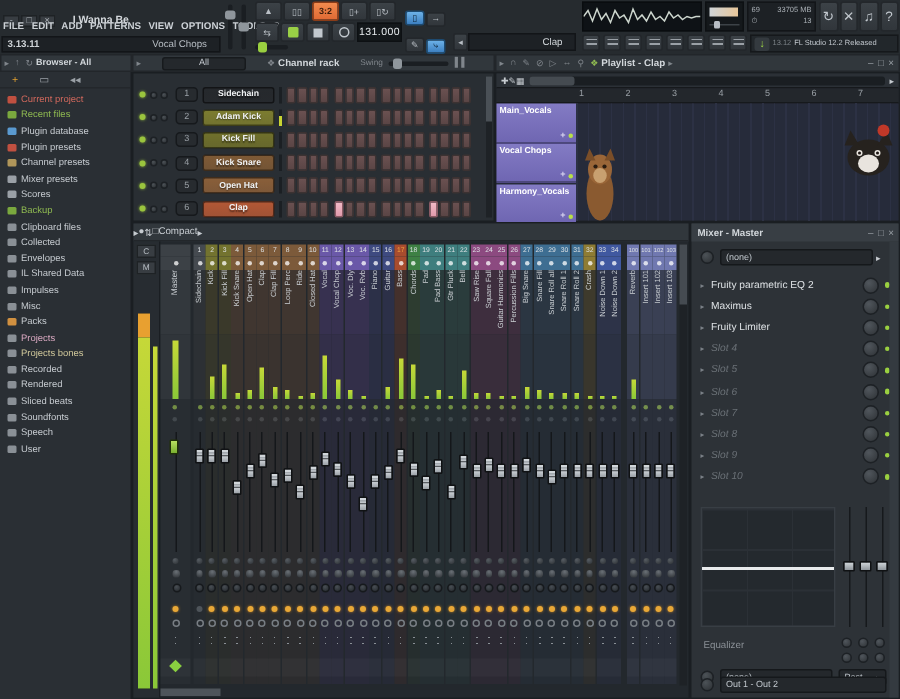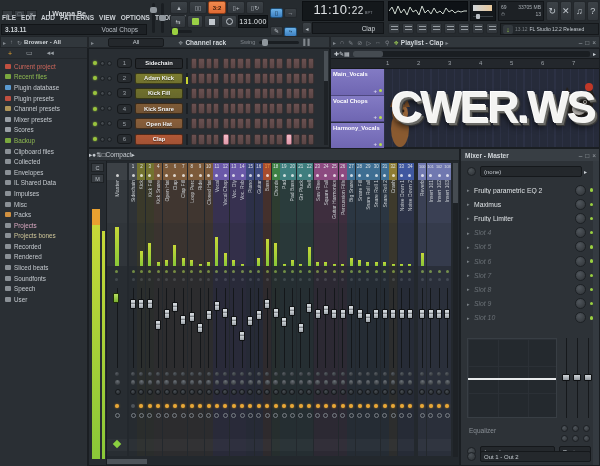--- a/index.html
+++ b/index.html
@@ -269,25 +269,20 @@
         <i style="left:2px; background:#9ad040;"></i>
       </div>
   </div>
 
   <div class="abs" id="kbd-cluster">
     <span class="k-btn btn k-blue">▯</span><span class="k-btn btn">→</span>
     <span class="k-btn btn">✎</span><span class="k-btn btn k-blue">⤷</span>
     <div id="line-box">Line</div>
   </div>
 
-  <div class="abs" id="time-panel">
-    <span id="time-main">11:10:</span>
-    <span id="time-main" style="font-size:10px;">22</span>
-    <span id="time-sup">BPT</span>
-  </div>
   <div class="abs" id="pat-select">
     <span class="t-btn btn" style="width:10px; height:12px;">◂</span>
     <span id="pat-box">Clap</span>
   </div>
 
   <div class="abs" id="osc">
     <svg width="78" height="18" viewBox="0 0 78 18">
       <polyline points="0,9 3,5 6,12 9,4 12,11 15,7 18,13 21,5 24,10 27,8 30,13 33,4 36,11 39,8 42,12 45,6 48,11 51,9 54,12 57,6 60,10 63,8 66,11 69,9 72,10 75,9 78,9" fill="none" stroke="#cdd6ce" stroke-width="1"></polyline>
     </svg>
   </div>
@@ -695,21 +690,20 @@
       <ellipse cx="20" cy="26" rx="14" ry="12" fill="#26221e"></ellipse>
       <polygon points="8,8 14,18 4,18" fill="#26221e"></polygon>
       <polygon points="32,8 36,18 26,18" fill="#26221e"></polygon>
       <ellipse cx="20" cy="30" rx="7" ry="6" fill="#e8e4de"></ellipse>
       <circle cx="14" cy="23" r="2" fill="#e8e4de"></circle>
       <circle cx="26" cy="23" r="2" fill="#e8e4de"></circle>
       <circle cx="14" cy="23" r="1" fill="#1a1410"></circle>
       <circle cx="26" cy="23" r="1" fill="#1a1410"></circle>
       <circle cx="30" cy="8" r="4" fill="#c03828"></circle>
     </svg>
-    <div id="watermark">CWER.WS</div>
   </div>
 </div>
 
 <div class="abs" id="mixer">
   <div id="mixer-hdr">
     <span class="dim">▸</span>
     <span class="dim">●</span>
     <span class="dim">⇅</span>
     <span class="dim">□</span>
     <span class="title">Compact</span>

